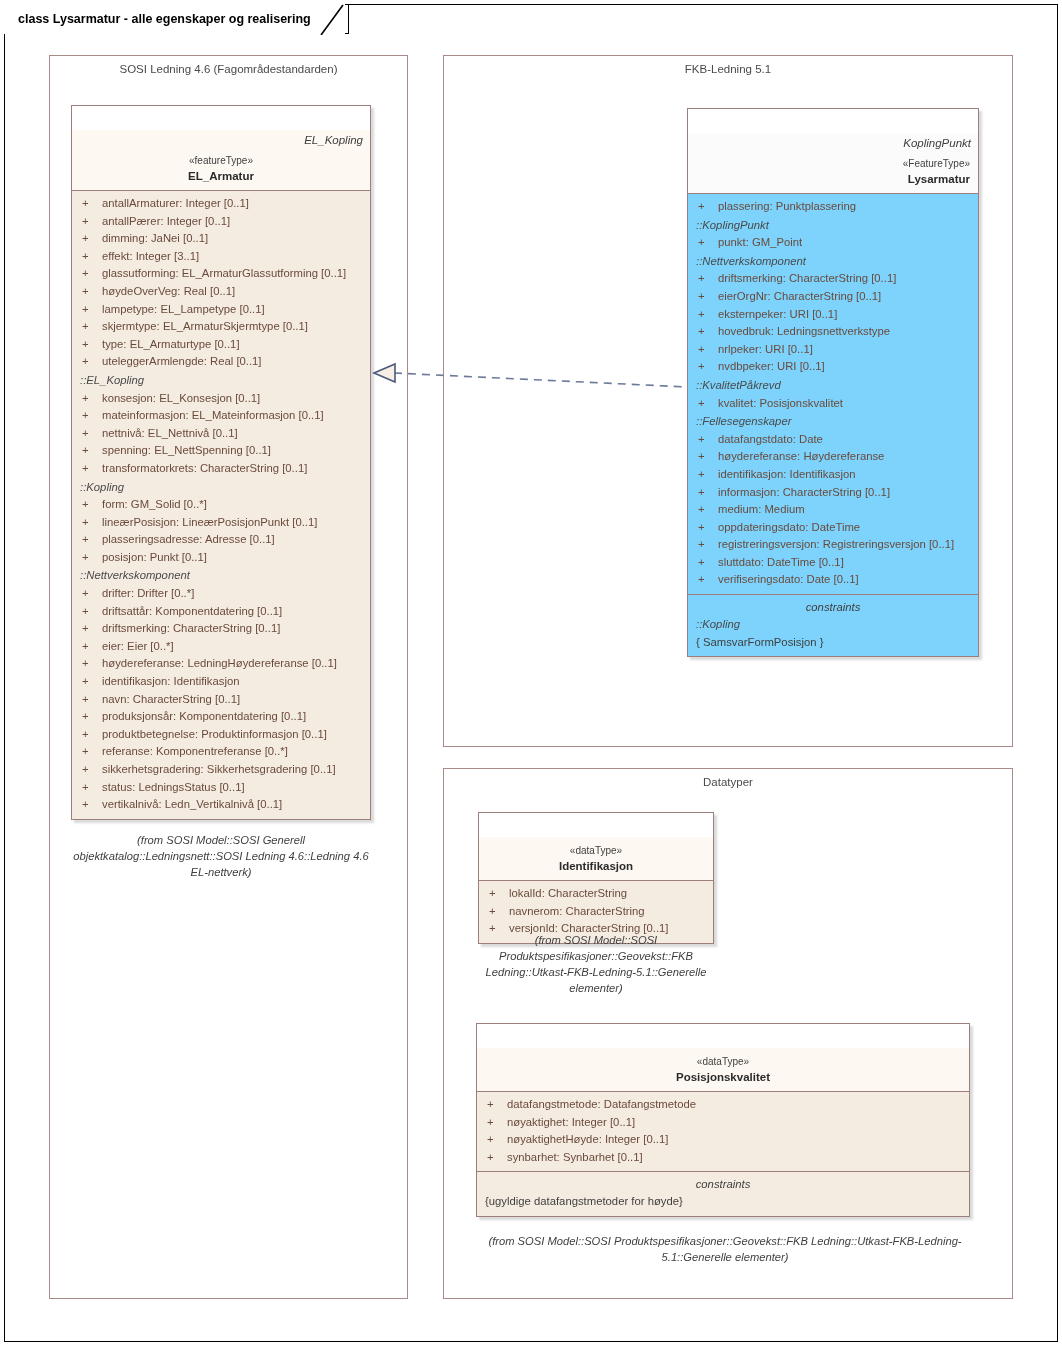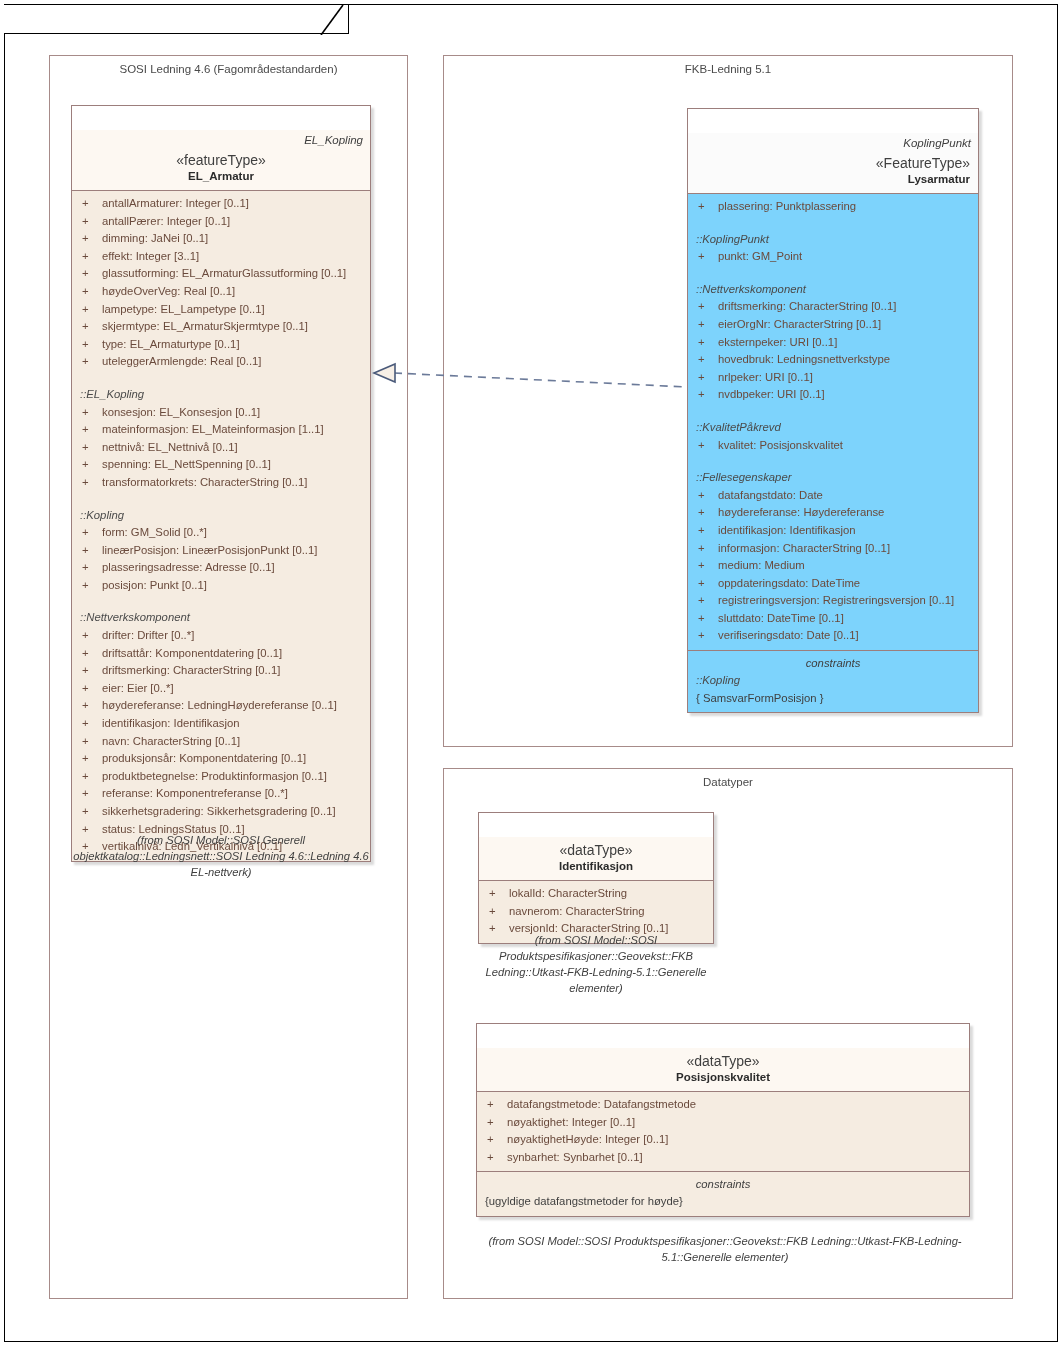--- a/index.html
+++ b/index.html
@@ -86,21 +86,21 @@
     margin-top: 24px;
   }
   .uclass .ns {
     position: absolute;
     right: 7px; top: 4px;
     font-style: italic;
     font-size: 11.5px;
     color: #3f3f3f;
   }
   .uclass .stereo {
-    font-size: 14px;
+    font-size: 10px;
     color: #3f3f3f;
     margin-top: 19px;
     line-height: 15px;
   }
   .uclass .cname {
     font-size: 11.5px;
     font-weight: bold;
     color: #2b2b2b;
     line-height: 16px;
   }
@@ -123,21 +123,21 @@
     text-align: left;
     padding-left: 4px;
   }
   .grp {
     font-size: 11.3px;
     line-height: 17.6px;
     font-style: italic;
     color: #4a4a4a;
     padding-left: 2px;
     white-space: nowrap;
-    margin-top: 15px;
+    margin-top: 1px;
   }
   .cons-title {
     text-align: center;
     font-style: italic;
     font-size: 11.3px;
     color: #3f3f3f;
     line-height: 17px;
   }
   .cons-line {
     font-size: 11.3px;
@@ -170,20 +170,23 @@
   
   .conn { left: 0; top: 0; width: 1062px; height: 1348px; pointer-events: none; }
 </style>
 </head>
 <body>
 
 <div id="canvas">
 
   <div class="abs frame"></div>
   <div class="abs frame-tab" style="width: 345px;"></div>
+  <div class="abs frame-tab-inner">
+    <span>class Lysarmatur - alle egenskaper og realisering</span>
+  </div>
   <div class="abs frame-tab-slash" style="left: 319px;">
     <svg width="26" height="34" viewBox="0 0 26 34">
         <line x1="2" y1="32" x2="24" y2="2" stroke="#000" stroke-width="1.6"></line>
       </svg>
   </div>
 
   <div class="abs pkg" style="left:49px; top:55px; width:359px; height:1244px;">
     <div class="pkg-title">SOSI Ledning 4.6 (Fagområdestandarden)</div>
   </div>
 
@@ -199,21 +202,21 @@
         <div class="attr"><span class="vis">+</span><span>dimming: JaNei [0..1]</span></div>
         <div class="attr"><span class="vis">+</span><span>effekt: Integer [3..1]</span></div>
         <div class="attr"><span class="vis">+</span><span>glassutforming: EL_ArmaturGlassutforming [0..1]</span></div>
         <div class="attr"><span class="vis">+</span><span>høydeOverVeg: Real [0..1]</span></div>
         <div class="attr"><span class="vis">+</span><span>lampetype: EL_Lampetype [0..1]</span></div>
         <div class="attr"><span class="vis">+</span><span>skjermtype: EL_ArmaturSkjermtype [0..1]</span></div>
         <div class="attr"><span class="vis">+</span><span>type: EL_Armaturtype [0..1]</span></div>
         <div class="attr"><span class="vis">+</span><span>uteleggerArmlengde: Real [0..1]</span></div>
         <div class="grp">::EL_Kopling</div>
         <div class="attr"><span class="vis">+</span><span>konsesjon: EL_Konsesjon [0..1]</span></div>
-        <div class="attr"><span class="vis">+</span><span>mateinformasjon: EL_Mateinformasjon [1..1]</span></div>
+        <div class="attr"><span class="vis">+</span><span>mateinformasjon: EL_Mateinformasjon [0..1]</span></div>
         <div class="attr"><span class="vis">+</span><span>nettnivå: EL_Nettnivå [0..1]</span></div>
         <div class="attr"><span class="vis">+</span><span>spenning: EL_NettSpenning [0..1]</span></div>
         <div class="attr"><span class="vis">+</span><span>transformatorkrets: CharacterString [0..1]</span></div>
         <div class="grp">::Kopling</div>
         <div class="attr"><span class="vis">+</span><span>form: GM_Solid [0..*]</span></div>
         <div class="attr"><span class="vis">+</span><span>lineærPosisjon: LineærPosisjonPunkt [0..1]</span></div>
         <div class="attr"><span class="vis">+</span><span>plasseringsadresse: Adresse [0..1]</span></div>
         <div class="attr"><span class="vis">+</span><span>posisjon: Punkt [0..1]</span></div>
         <div class="grp">::Nettverkskomponent</div>
         <div class="attr"><span class="vis">+</span><span>drifter: Drifter [0..*]</span></div>

